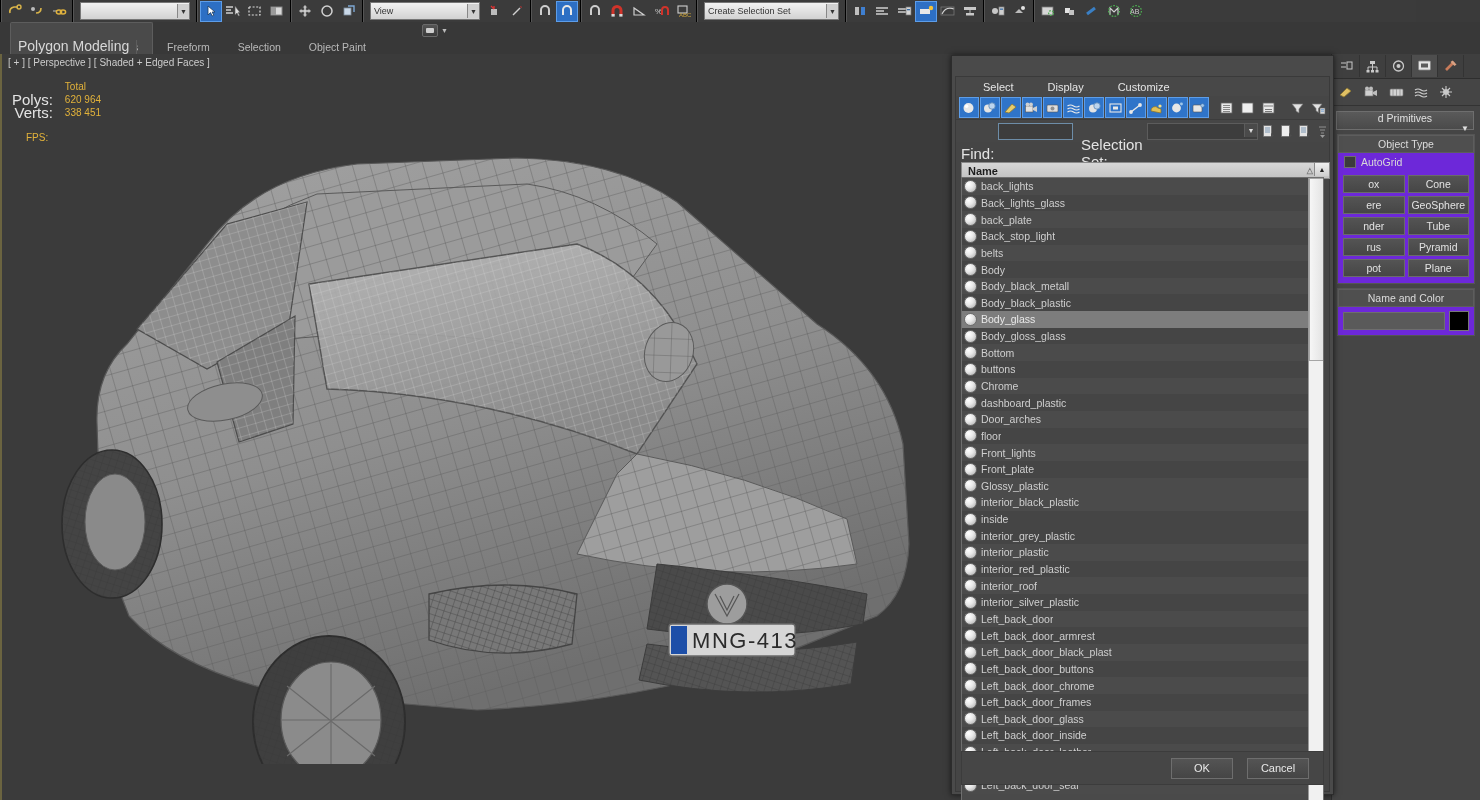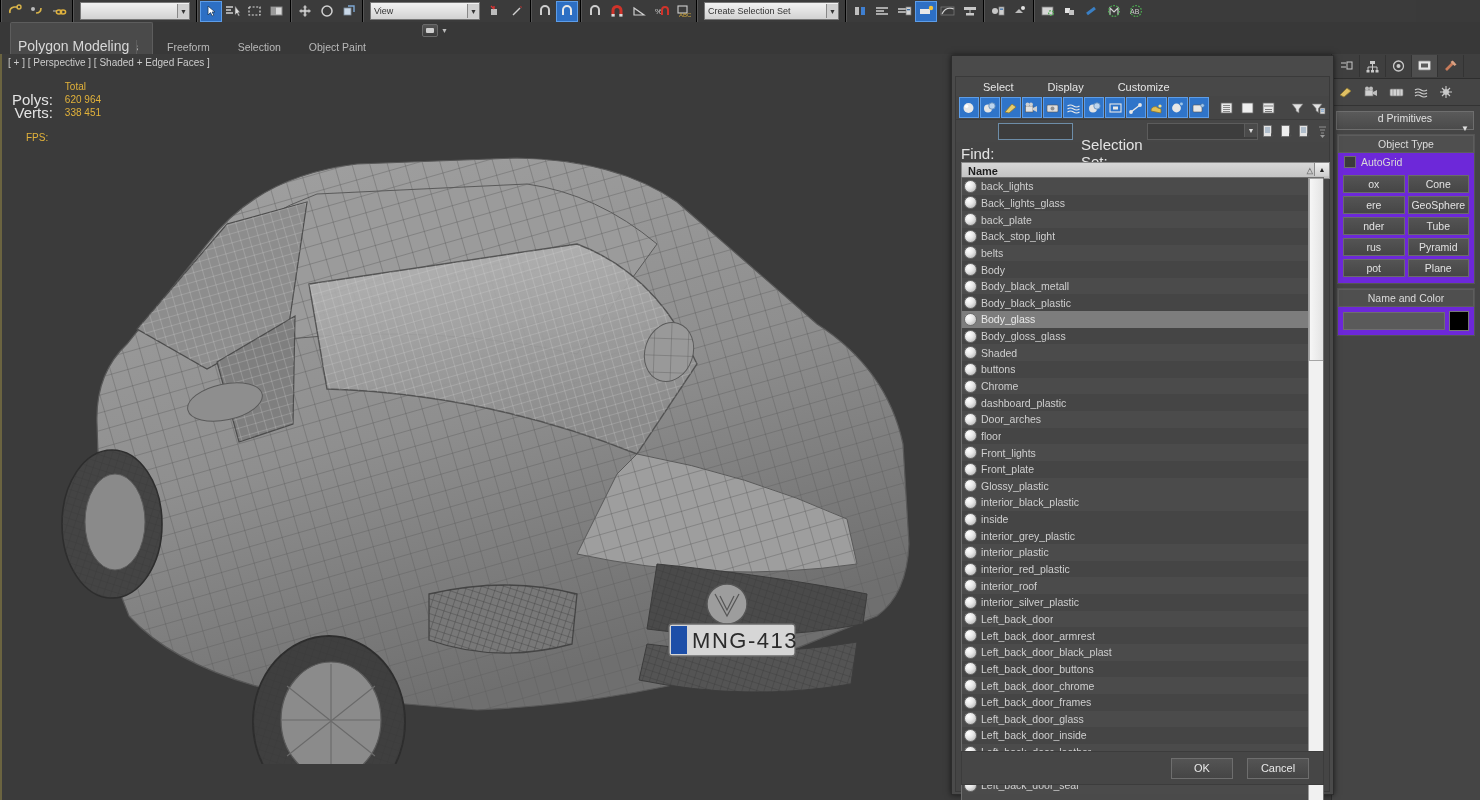--- a/index.html
+++ b/index.html
@@ -774,21 +774,21 @@
             <div class="row odd sel">
               <span class="bulb"></span>
               <span class="rowname">Body_glass</span>
             </div>
             <div class="row even">
               <span class="bulb"></span>
               <span class="rowname">Body_gloss_glass</span>
             </div>
             <div class="row odd">
               <span class="bulb"></span>
-              <span class="rowname">Shaded</span>
+              <span class="rowname">Bottom</span>
             </div>
             <div class="row even">
               <span class="bulb"></span>
               <span class="rowname">buttons</span>
             </div>
             <div class="row odd">
               <span class="bulb"></span>
               <span class="rowname">Chrome</span>
             </div>
             <div class="row even">

